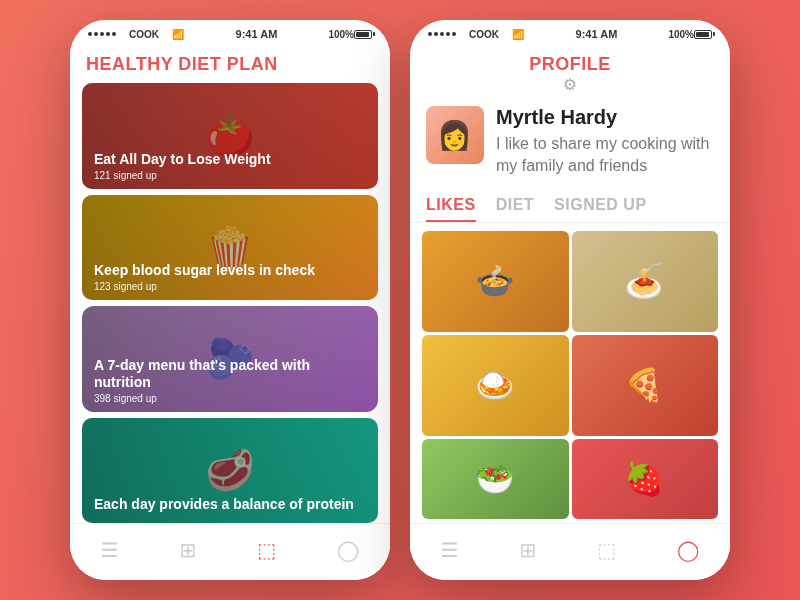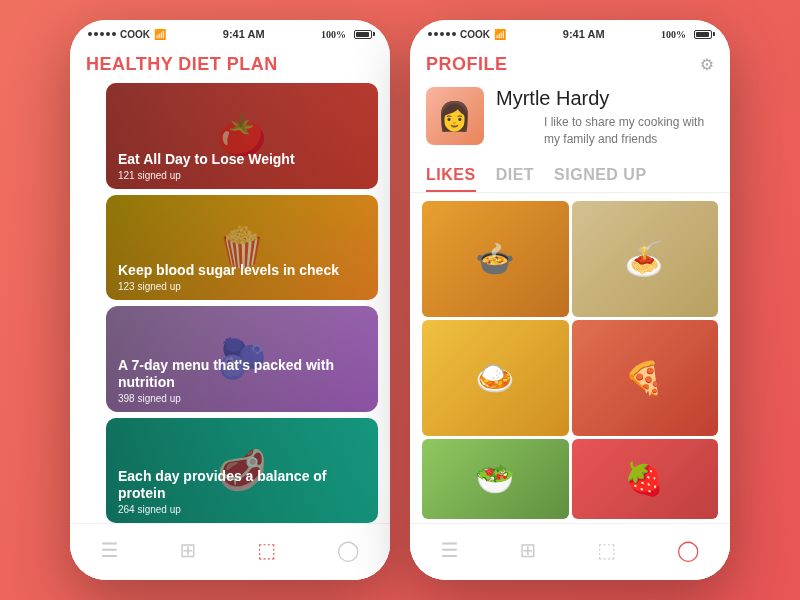--- a/index.html
+++ b/index.html
@@ -30,27 +30,27 @@
     .status-bar {
       display: flex;
       justify-content: space-between;
       align-items: center;
       padding: 8px 18px 4px;
       background: #fff;
       font-size: 10px;
       font-weight: 600;
       flex-shrink: 0;
     }
-    .status-left { display: flex; align-items: center; gap: 4px; }
+    .status-left { display: flex; align-items: center; gap: 13px; }
     .status-dots { display: flex; gap: 2px; }
     .status-dots span { width: 4px; height: 4px; border-radius: 50%; background: #333; display: inline-block; }
     .status-carrier { font-size: 10px; font-weight: 600; color: #333; }
     .status-wifi { font-size: 10px; }
     .status-time { font-size: 11px; font-weight: 600; color: #333; }
-    .status-right { display: flex; align-items: center; gap: 8px; font-family: Liberation Serif, serif; }
+    .status-right { display: flex; align-items: center; gap: 0; }
     .battery { font-size: 10px; font-weight: 600; color: #333; }
     .battery-icon { width: 18px; height: 9px; border: 1.5px solid #333; border-radius: 2px; position: relative; display: inline-flex; align-items: center; padding: 1px; }
     .battery-icon::after { content: ''; width: 2px; height: 4px; background: #333; position: absolute; right: -4px; border-radius: 0 1px 1px 0; }
     .battery-fill { height: 100%; background: #333; border-radius: 1px; width: 90%; }
 
     
     .screen {
       flex: 1;
       overflow: hidden;
       display: flex;
@@ -84,21 +84,20 @@
     }
 
     .diet-card {
       border-radius: 10px;
       overflow: hidden;
       position: relative;
       flex: 1;
       display: flex;
       align-items: flex-end;
       min-height: 90px;
-      margin-left: 24px;
     }
 
     .card-bg {
       position: absolute;
       inset: 0;
       display: flex;
       align-items: center;
       justify-content: center;
       overflow: hidden;
     }
@@ -176,20 +175,21 @@
     
     .right-screen {
       background: #fff;
     }
 
     .profile-header {
       padding: 10px 16px 8px;
       display: flex;
       justify-content: space-between;
       align-items: center;
+      flex-direction: column;
     }
 
     .profile-title {
       font-size: 18px;
       font-weight: 800;
       color: #e85555;
       letter-spacing: 0.5px;
     }
 
     .gear-icon {
@@ -218,30 +218,29 @@
     }
 
     .avatar-art {
       font-size: 28px;
     }
 
     .user-text { flex: 1; }
 
     .user-name {
       font-size: 20px;
-      font-weight: 400;
+      font-weight: 700;
       color: #222;
       margin-bottom: 4px;
     }
 
     .user-bio {
-      font-size: 12px;
+      font-size: 16px;
       color: #777;
       line-height: 1.4;
-      margin-left: 48px;
     }
 
     .profile-tabs {
       display: flex;
       padding: 0 16px;
       border-bottom: 1px solid #eee;
       gap: 20px;
     }
 
     .profile-tab {
@@ -351,21 +350,20 @@
         </div>
       </div>
 
       <div class="diet-card card-protein">
         <div class="card-bg">
           <div class="food-art">🥩</div>
         </div>
         <div class="card-overlay"></div>
         <div class="card-content">
           <div class="card-title">Each day provides a balance of protein</div>
-          <div class="card-subtitle">264 signed up</div>
         </div>
       </div>
 
     </div>
 
     <div class="bottom-nav">
       <div class="nav-item">
         <span class="nav-icon">☰</span>
       </div>
       <div class="nav-item">

